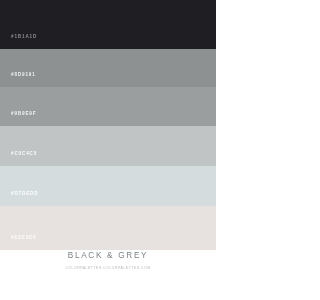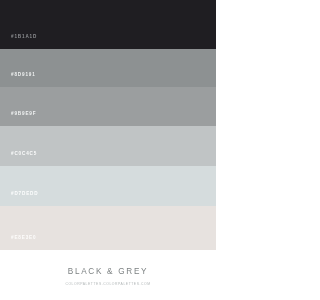--- a/index.html
+++ b/index.html
@@ -37,21 +37,21 @@
     white-space: nowrap;
     font-family: "Liberation Sans", sans-serif;
   }
   .footer {
     flex: 1 1 auto;
     background: #ffffff;
     display: flex;
     flex-direction: column;
     align-items: center;
     justify-content: flex-start;
-    padding-top: 18px;
+    padding-top: 2px;
     box-sizing: border-box;
   }
   .footer-title {
     font-size: 8.2px;
     letter-spacing: 1.7px;
     color: #7d8283;
     font-weight: 400;
     line-height: 1;
     white-space: nowrap;
   }

